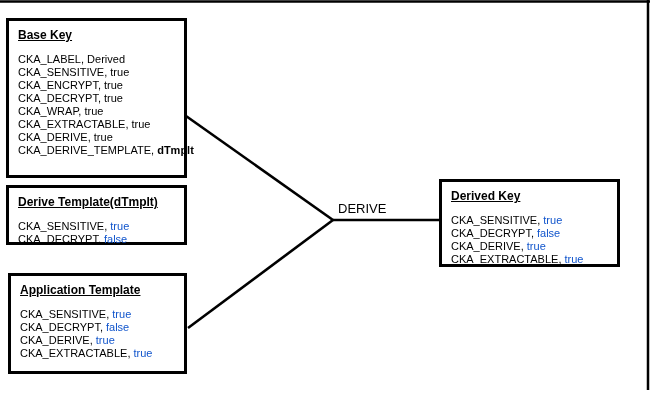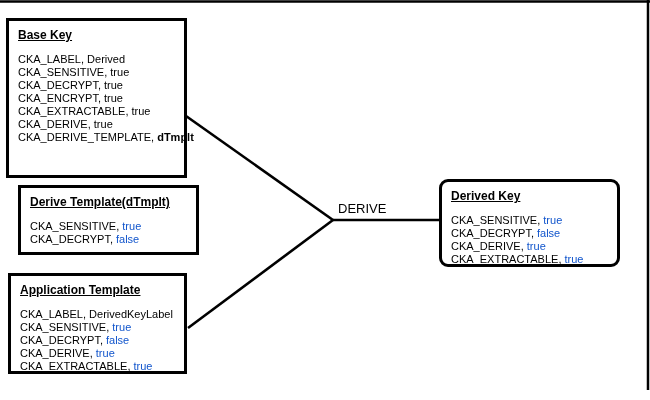--- a/index.html
+++ b/index.html
@@ -34,23 +34,23 @@
     white-space: nowrap;
   }
   .rows { }
   .row {
     font-size: 11px;
     line-height: 13px;
     color: #000;
     white-space: nowrap;
   }
   #box-base-key            { left: 6px;   top: 18px;  width: 181px; height: 160px; }
-  #box-derive-template     { left: 6px;   top: 185px; width: 181px; height: 70px; margin-left: 12px;  }
+  #box-derive-template     { left: 6px;   top: 185px; width: 181px; height: 60px;  }
   #box-application-template{ left: 8px;   top: 273px; width: 179px; height: 101px; }
-  #box-derived-key         { left: 439px; top: 179px; width: 181px; height: 88px; border-radius: 9px;  }
+  #box-derived-key         { left: 439px; top: 179px; width: 181px; height: 88px;  }
   #derive-label {
     position: absolute;
     left: 338px; top: 201px;
     z-index: 2;
     font-size: 13px;
     color: #000;
     white-space: nowrap;
   }
 </style>
 </head>
@@ -66,40 +66,40 @@
     <line x1="186" y1="116" x2="333" y2="220" stroke="#000" stroke-width="2.6"></line>
     <line x1="188" y1="328" x2="333" y2="220" stroke="#000" stroke-width="2.6"></line>
     <line x1="333" y1="220" x2="440" y2="220" stroke="#000" stroke-width="2.6"></line>
   </svg>
 
   <div class="box" id="box-base-key">
     <div class="box-title">Base Key</div>
     <div class="rows">
         <div class="row"><span>CKA_LABEL, </span><span>Derived</span></div>
         <div class="row"><span>CKA_SENSITIVE, </span><span>true</span></div>
+        <div class="row"><span>CKA_ENCRYPT, </span><span>true</span></div>
         <div class="row"><span>CKA_DECRYPT, </span><span>true</span></div>
-        <div class="row"><span>CKA_ENCRYPT, </span><span>true</span></div>
+        <div class="row"><span>CKA_WRAP, </span><span>true</span></div>
         <div class="row"><span>CKA_EXTRACTABLE, </span><span>true</span></div>
         <div class="row"><span>CKA_DERIVE, </span><span>true</span></div>
         <div class="row"><span>CKA_DERIVE_TEMPLATE, </span><span style="font-weight: bold;">dTmplt</span></div>
       </div>
   </div>
 
   <div class="box" id="box-derive-template">
     <div class="box-title">Derive Template(dTmplt)</div>
     <div class="rows">
         <div class="row"><span>CKA_SENSITIVE, </span><span style="color: rgb(17, 85, 204);">true</span></div>
         <div class="row"><span>CKA_DECRYPT, </span><span style="color: rgb(17, 85, 204);">false</span></div>
       </div>
   </div>
 
   <div class="box" id="box-application-template">
     <div class="box-title">Application Template</div>
     <div class="rows">
-        <div class="row"><span>CKA_LABEL, </span><span>DerivedKeyLabel</span></div>
         <div class="row"><span>CKA_SENSITIVE, </span><span style="color: rgb(17, 85, 204);">true</span></div>
         <div class="row"><span>CKA_DECRYPT, </span><span style="color: rgb(17, 85, 204);">false</span></div>
         <div class="row"><span>CKA_DERIVE, </span><span style="color: rgb(17, 85, 204);">true</span></div>
         <div class="row"><span>CKA_EXTRACTABLE, </span><span style="color: rgb(17, 85, 204);">true</span></div>
       </div>
   </div>
 
   <div class="box" id="box-derived-key">
     <div class="box-title">Derived Key</div>
     <div class="rows">

